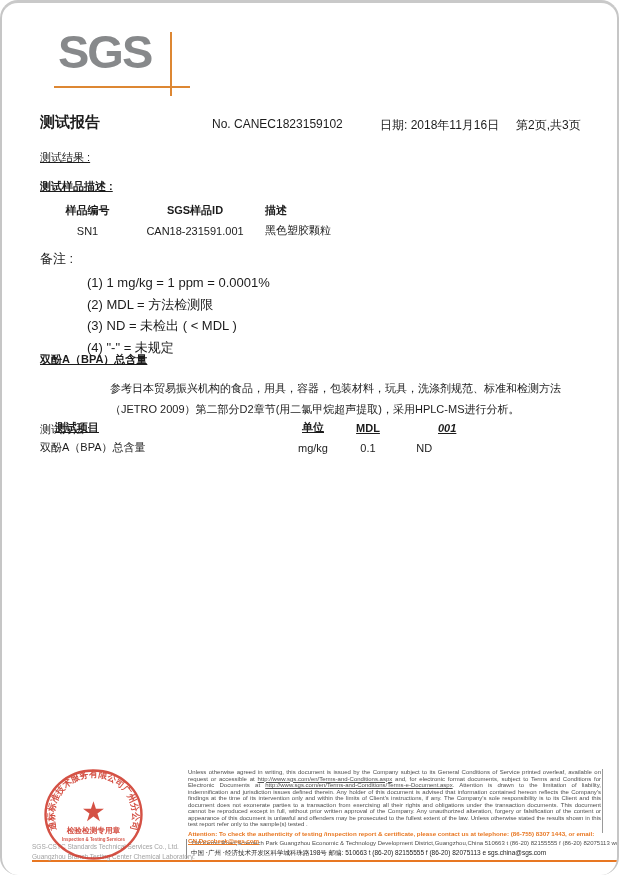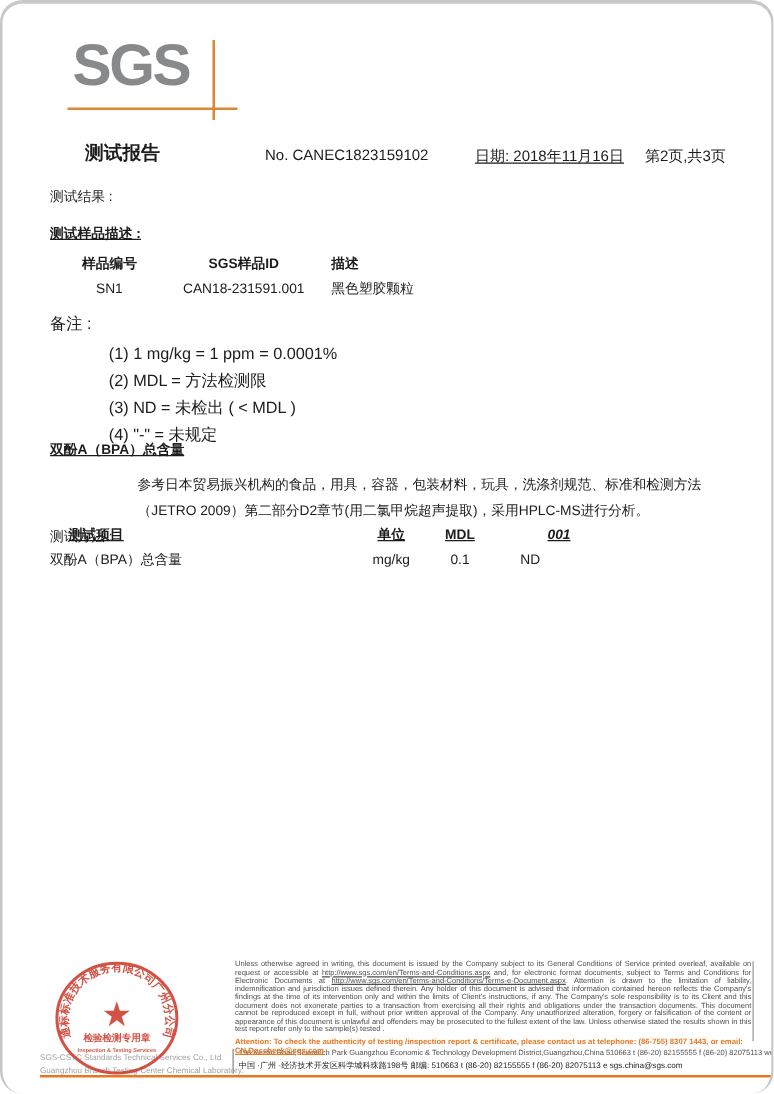--- a/index.html
+++ b/index.html
@@ -19,28 +19,28 @@
   .abs{position:absolute;}
   
   .logo-text{
     left:56px;top:25px;
     font-size:47px;font-weight:bold;letter-spacing:-2px;
     color:#87898b;line-height:1;
   }
   .logo-hline{left:52px;top:83px;width:136px;height:2px;background:#dd8733;}
   .logo-vline{left:168px;top:29px;width:2px;height:64px;background:#dd8733;}
   
-  .report-title{left:38px;top:110px;font-size:15px;font-weight:bold;margin-left:28px;}
+  .report-title{left:38px;top:110px;font-size:15px;font-weight:bold;}
   .hdr-item{top:114px;font-size:12px;}
   .hdr-no{left:210px;}
-  .hdr-date{left:378px;text-decoration:underline;}
+  .hdr-date{left:378px;}
   .hdr-pages{left:514px;}
   
   .lbl{font-size:11px;}
-  .results-label{left:38px;top:147px;}
+  .results-label{left:38px;top:147px;text-decoration:underline;}
   .sample-desc-label{left:38px;top:176px;text-decoration:underline;font-weight:bold;}
   .u{text-decoration:underline;}
   .i{font-style:italic;padding-left:46px;}
   .b{font-weight:bold;}
   
   .sample-table{left:38px;top:199px;border-collapse:collapse;font-size:11px;}
   .sample-table th,.sample-table td{padding:1px 0 4px 0;font-weight:normal;text-align:center;}
   .sample-table th{font-weight:bold;}
   .sample-table .col3{text-align:left;padding-left:10px;}
   

